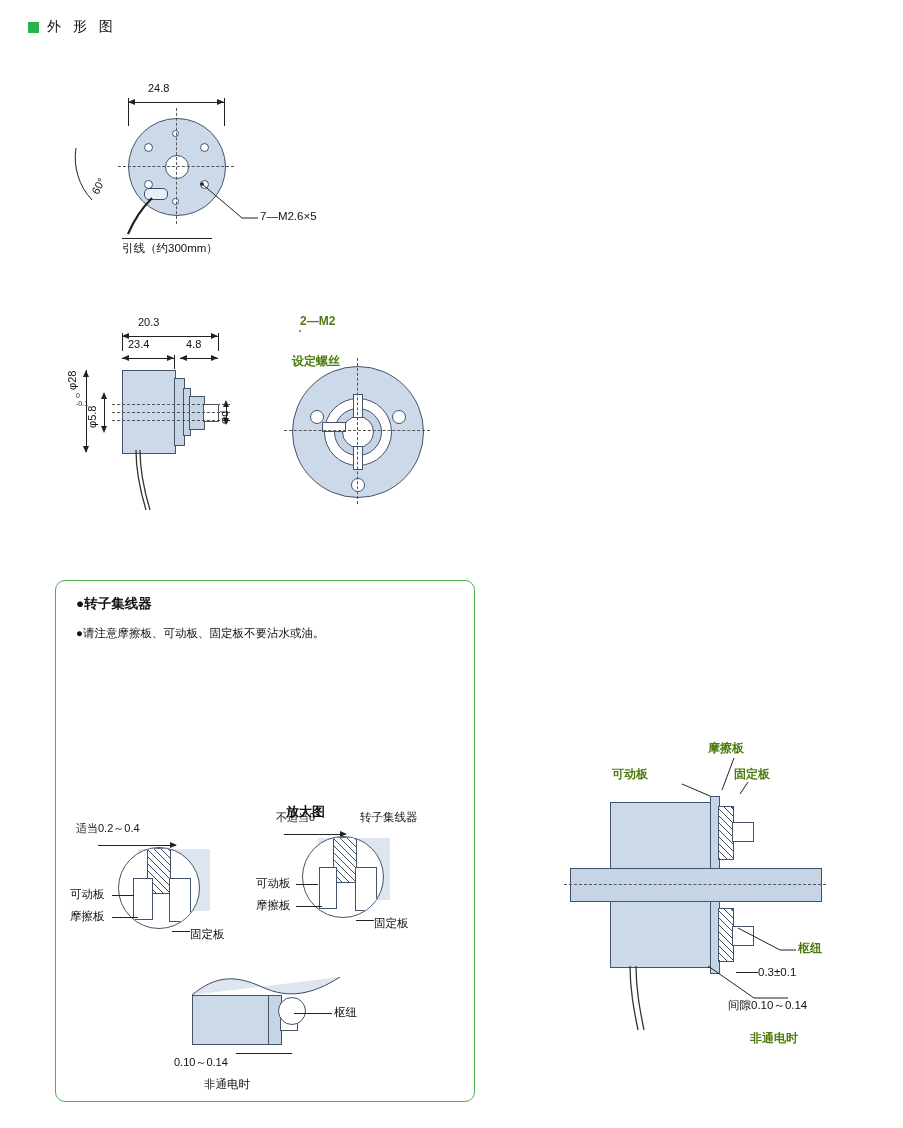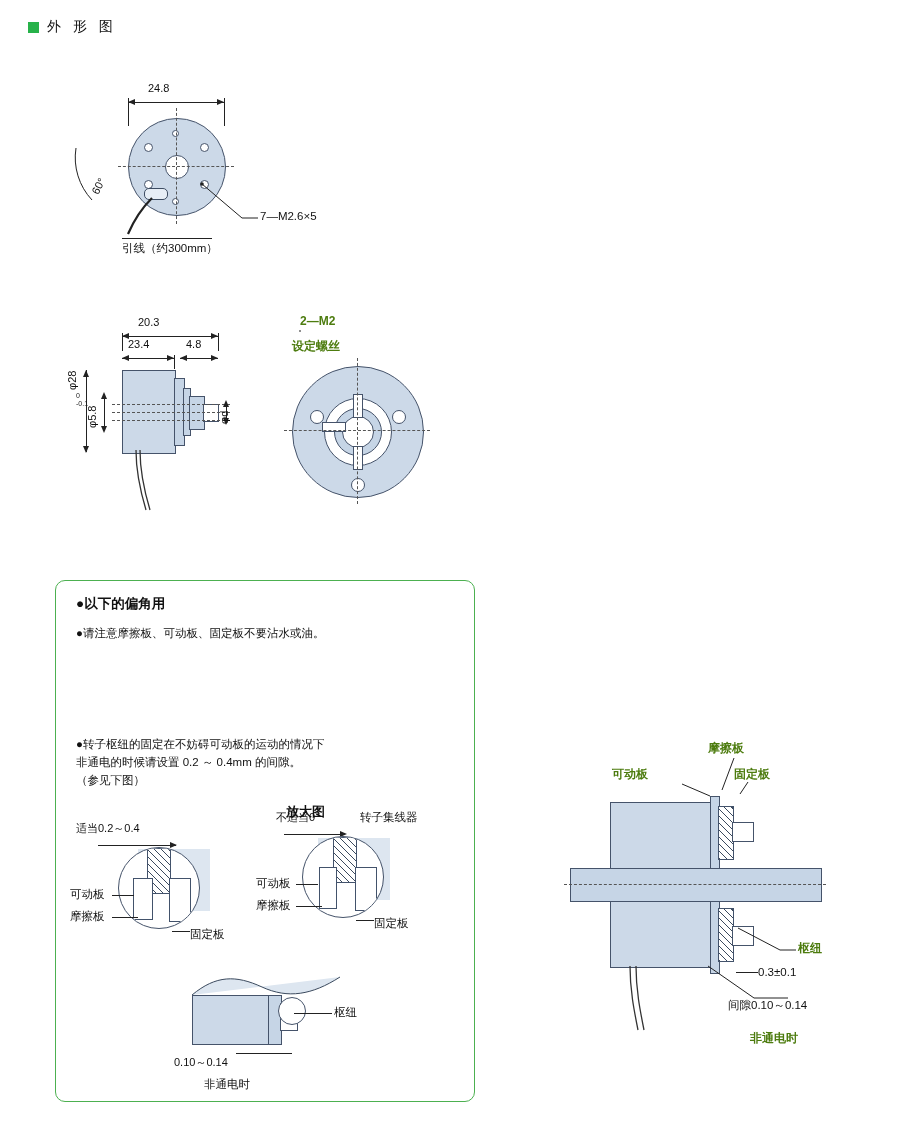--- a/index.html
+++ b/index.html
@@ -163,21 +163,21 @@
   <div class="abs" style="left:70px;top:150px;width:40px;height:62px;">
     <svg width="40" height="62" style="display:block">
       <path d="M6,0 C6,22 10,40 16,60" stroke="#333" stroke-width="1.3" fill="none"></path>
       <path d="M10,0 C10,22 14,40 20,60" stroke="#333" stroke-width="1.3" fill="none"></path>
     </svg>
   </div>
 </div>
 
 <div class="abs" style="left:270px;top:310px;width:190px;height:200px;">
   <div class="abs lbl-b" style="left:30px;top:4px;">2—M2</div>
-  <div class="abs lbl-b" style="left:22px;top:28px;">设定螺丝</div>
+  <div class="abs lbl-b" style="left:22px;top:43px;">设定螺丝</div>
   <div class="abs" style="left:26px;top:20px;width:40px;height:56px;">
     <svg width="40" height="56" style="display:block">
         <path d="M4,2 L4,-2" stroke="#222" stroke-width="1" fill="none"></path>
       </svg>
   </div>
 
   <div class="circle body-fill" style="left:22px;top:56px;width:130px;height:130px;"></div>
   <div class="circle white" style="left:54px;top:88px;width:66px;height:66px;"></div>
   <div class="circle body-fill2" style="left:64px;top:98px;width:46px;height:46px;"></div>
   <div class="circle white" style="left:72px;top:106px;width:30px;height:30px;"></div>
@@ -188,26 +188,23 @@
 
   <div class="circle white" style="left:40px;top:100px;width:12px;height:12px;"></div>
   <div class="circle white" style="left:122px;top:100px;width:12px;height:12px;"></div>
   <div class="circle white" style="left:81px;top:168px;width:12px;height:12px;"></div>
 
   <div class="abs dashdot" style="left:14px;top:120px;width:146px;"></div>
   <div class="abs" style="left:87px;top:48px;width:0;height:146px;border-left:1px dashed #555;"></div>
 </div>
 
 <div class="abs" id="notes-box">
-  <div class="abs nb-title" style="left:20px;top:14px;">●以下的偏角用</div>
+  <div class="abs nb-title" style="left:20px;top:14px;">●转子集线器</div>
 
   <div class="abs note-item" style="left:20px;top:44px;width:380px;white-space:pre-line;">●请注意摩擦板、可动板、固定板不要沾水或油。</div>
-  <div class="abs note-item" style="left:20px;top:155px;width:384px;white-space:pre-line;">●转子枢纽的固定在不妨碍可动板的运动的情况下
-非通电的时候请设置 0.2 ～ 0.4mm 的间隙。
-（参见下图）</div>
 
   <div class="abs lbl" style="left:230px;top:222px;font-size:13px;font-weight:bold;">放大图</div>
 
   <div class="abs" style="left:16px;top:240px;width:190px;height:130px;">
     <div class="abs dim" style="left:4px;top:0px;">适当0.2～0.4</div>
     <div class="ln hl" style="left:26px;top:24px;width:78px;"></div>
     <div class="ar ar-r" style="left:98px;top:21px;"></div>
     <div class="rect lightpanel" style="left:66px;top:28px;width:72px;height:62px;"></div>
     <div class="circle white" style="left:46px;top:26px;width:80px;height:80px;overflow:hidden;">
       <div class="rect hatch capstroke" style="position:absolute;left:28px;top:0px;width:22px;height:44px;background-color:#fff;"></div>

